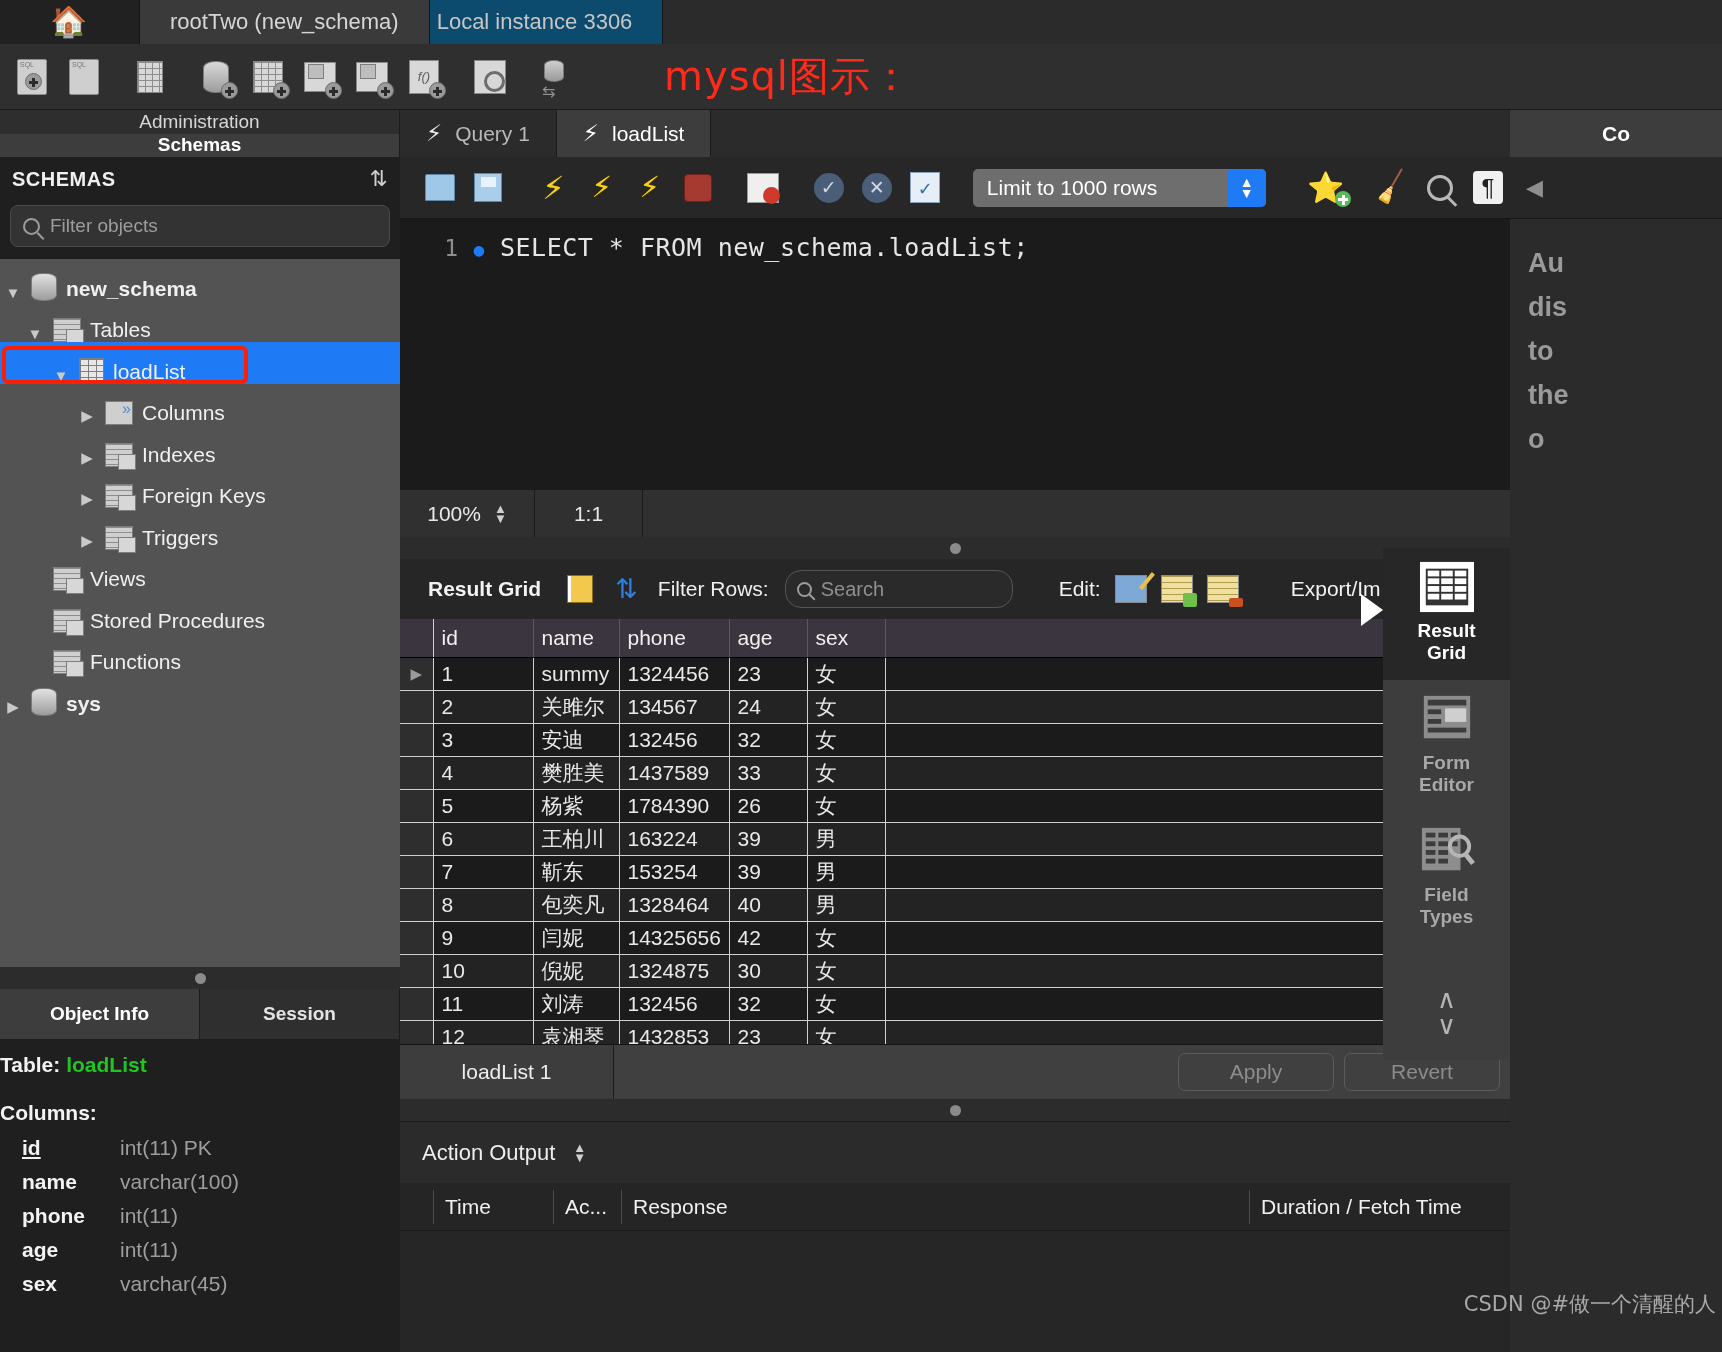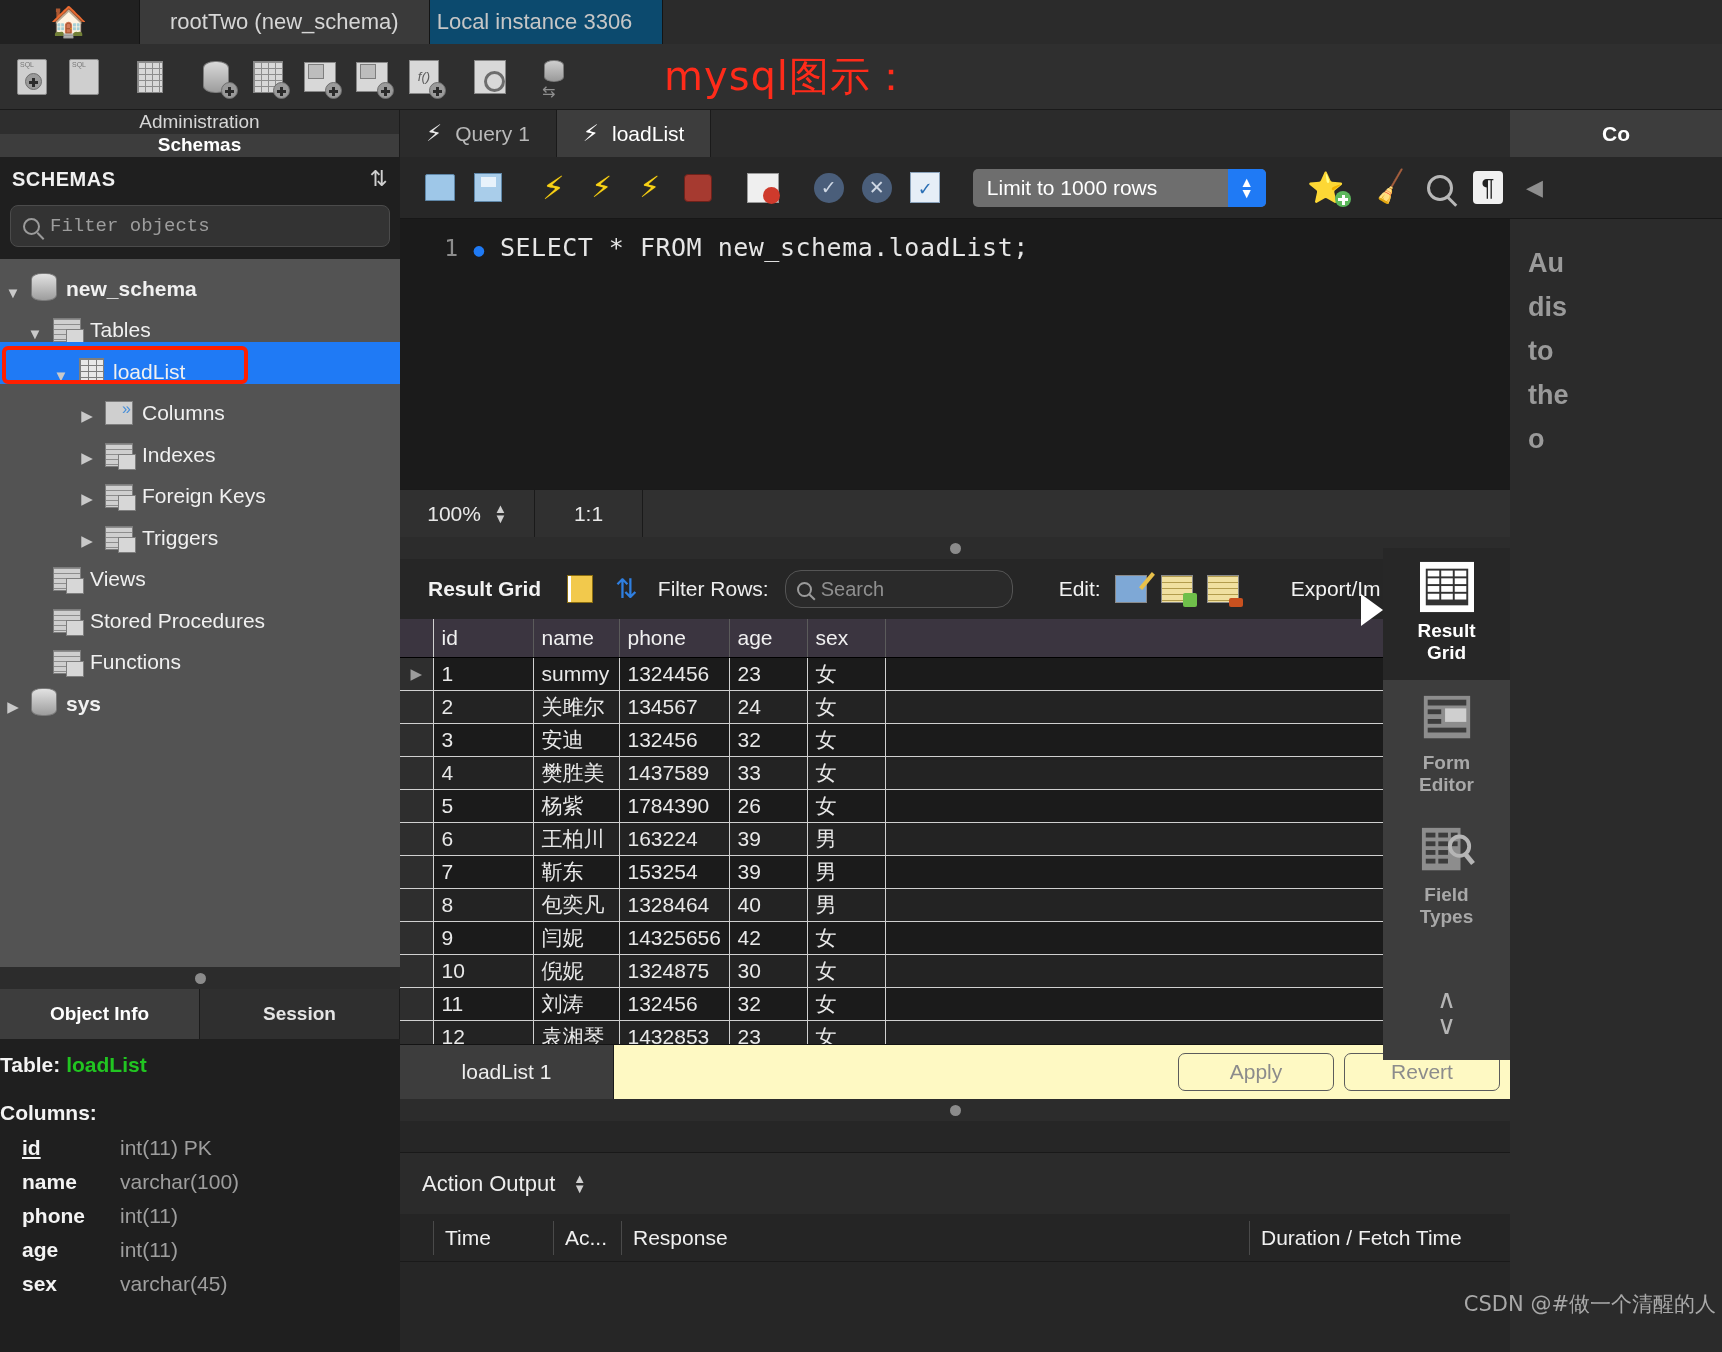--- a/index.html
+++ b/index.html
@@ -73,21 +73,21 @@
     letter-spacing:.5px; }
   .refresh-ico { color:#cfcfcf; font-size:22px; transform:rotate(0deg); }
   .filter-wrap { background:#1f1f1f; padding:4px 10px 12px 10px; }
   .filter-box { height:42px; background:#333; border:1px solid #4b4b4b;
     border-radius:8px; display:flex; align-items:center; padding:0 12px; gap:10px; }
   .filter-box .mag { width:17px; height:17px; border:2px solid #9b9b9b;
     border-radius:50%; position:relative; flex:none; }
   .filter-box .mag:after { content:""; position:absolute; right:-7px; bottom:-4px;
     width:9px; height:2px; background:#9b9b9b; transform:rotate(45deg); }
   .filter-box input { background:transparent; border:none; outline:none;
-    color:#e5e5e5; font-size:19px; width:100%; font-family:Liberation Mono, monospace; }
+    color:#e5e5e5; font-size:19px; width:100%; font-family:Liberation Sans, sans-serif; }
   .filter-box input::placeholder { color:#9d9d9d; }
   .tree { background:#535353; height:708px; overflow:hidden; position:relative; }
   .node { display:flex; align-items:flex-end; height:41.5px; font-size:21px;
     color:#f0f0f0; gap:9px; padding-left:4px; }
   .node.sel { background:#1f7af5; }
   .node.sel .redbox { position:absolute; left:2px; width:246px; height:38px;
     border:4px solid #ff1f00; border-radius:6px; pointer-events:none; }
   .tri { width:18px; font-size:15px; color:#c9c9c9; flex:none; text-align:center; }
   .tri.open:before { content:"\25BC"; }
   .tri.closed:before { content:"\25B6"; }
@@ -253,31 +253,31 @@
   .dgrid td { font-size:21px; color:#e9e9e9; padding:2px 8px; height:30.5px;
     border-right:1px solid #d0d0d0; border-bottom:1px solid #d0d0d0; background:#1b1b1b; }
   .dgrid tr:nth-child(odd) td { background:#232323; }
   .dgrid tr:first-child td { background:#3b3540; }
   .dgrid .colsel { width:33px; border-right:1px solid #d0d0d0; text-align:center;
     color:#9b9b9b; font-size:15px; background:#2e2e2e !important; }
   .dgrid th.colsel { background:#3b3540 !important; }
   .c-id { width:100px; } .c-name { width:86px; } .c-phone { width:110px; }
   .c-age { width:78px; } .c-sex { width:78px; } .c-rest { width:auto; }
 
-  .rs-tabbar { height:55px; background:#fef9c3; display:flex; align-items:stretch;
+  .rs-tabbar { height:55px; background:#404040; display:flex; align-items:stretch;
     border-top:1px solid #141414; }
   .rs-tab { width:214px; display:flex; align-items:center; justify-content:center;
     font-size:21px; color:#ededed; background:#3d3d3d; border-right:1px solid #1a1a1a; }
   .rs-filler { flex:1; }
   .rs-btn { width:156px; height:38px; margin:8px 10px 0 0; border:1px solid #5c5c5c;
     border-radius:7px; display:flex; align-items:center; justify-content:center;
     font-size:21px; color:#8c8c8c; }
 
   .ao-hdr { height:62px; background:#2b2b2b; display:flex; align-items:center;
-    padding-left:22px; gap:18px; border-top:1px solid #191919;margin-top:31px; }
+    padding-left:22px; gap:18px; border-top:1px solid #191919; }
   .ao-hdr .t { font-size:22px; color:#ededed; }
   .ao-table { background:#252525; }
   .ao-row { display:flex; height:48px; align-items:center; font-size:21px;
     color:#f0f0f0; border-bottom:1px solid #1a1a1a; }
   .ao-c { border-right:1px solid #4a4a4a; height:34px; display:flex; align-items:center;
     padding-left:11px; }
   .ao-dot { width:34px; border-right:1px solid #4a4a4a; height:34px; }
   .ao-time { width:120px; } .ao-ac { width:68px; } .ao-resp { flex:1; }
   .ao-dur { width:260px; border-right:none; justify-content:flex-start; }
 

